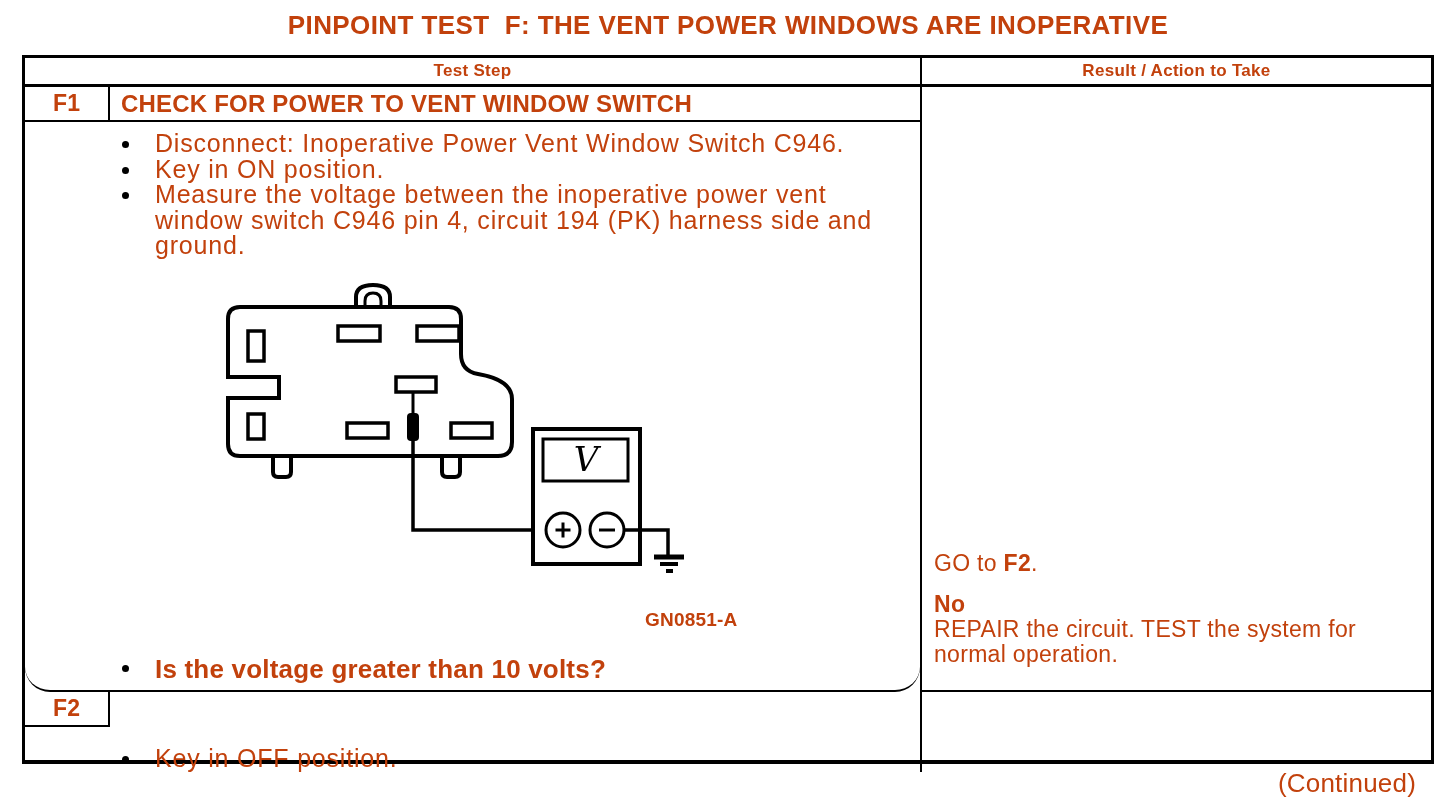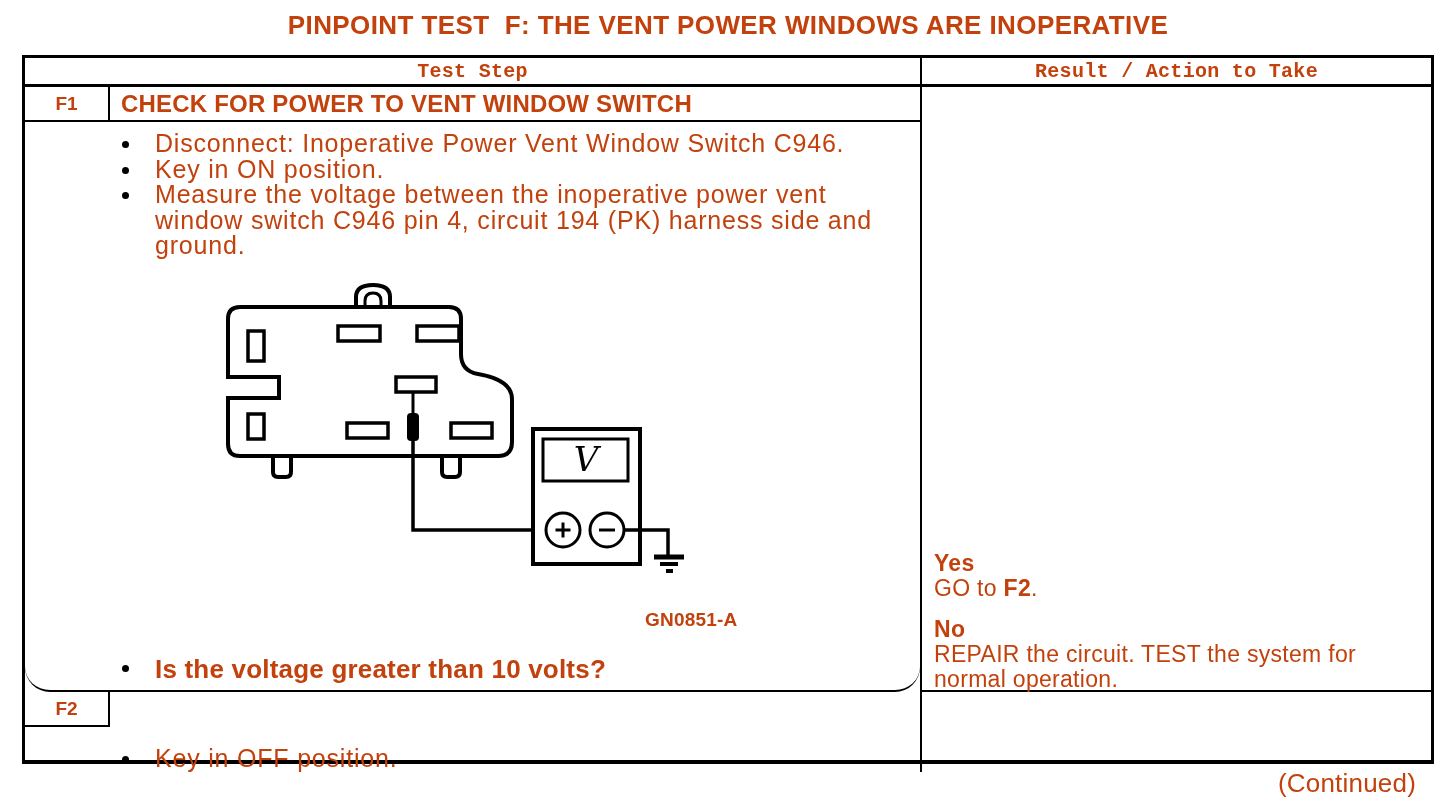--- a/index.html
+++ b/index.html
@@ -12,25 +12,25 @@
     font-weight:bold;font-size:26px;letter-spacing:.4px;white-space:pre;
   }
   .pp-table{
     position:absolute;left:22px;top:55px;width:1412px;height:709px;
     box-sizing:border-box;border:3px solid #000;border-bottom-width:4px;
     display:grid;grid-template-columns:85px 810px 511px;
     grid-template-rows:29px 35px 570px 35px 1fr;background:#fff;
   }
   .cell{box-sizing:border-box;min-width:0;}
   .hdr{display:flex;align-items:center;justify-content:center;
-       font-weight:bold;font-size:20px;letter-spacing:.3px;font-family:Liberation Mono, monospace;}
+       font-weight:bold;font-size:17px;letter-spacing:.3px;}
   .hdr-left{grid-column:1/3;grid-row:1;border-bottom:3px solid #000;}
   .hdr-right{grid-column:3;grid-row:1;border-left:2px solid #000;border-bottom:3px solid #000;}
   .step-label{display:flex;align-items:center;justify-content:center;
-       font-weight:bold;font-size:19px;}
+       font-weight:bold;font-size:23px;}
   .step-title{display:flex;align-items:center;padding-left:11px;
        font-weight:bold;font-size:24px;letter-spacing:.2px;white-space:nowrap;}
   .f1-label{grid-column:1;grid-row:2;border-right:2px solid #000;border-bottom:2px solid #000;}
   .f1-title{grid-column:2;grid-row:2;border-bottom:2px solid #000;}
   .f1-result{grid-column:3;grid-row:2/4;border-left:2px solid #000;border-bottom:2px solid #000;position:relative;}
   .f1-body{grid-column:1/3;grid-row:3;border-bottom:2px solid #000;position:relative;border-radius:25px;}
   .f2-label{grid-column:1;grid-row:4;border-right:2px solid #000;border-bottom:2px solid #000;}
   .f2-title{grid-column:2;grid-row:4;border-bottom:2px solid #000;}
   .f2-result{grid-column:3;grid-row:4/6;border-left:2px solid #000;}
   .f2-body{grid-column:1/3;grid-row:5;padding-top:19px;}
@@ -64,21 +64,20 @@
   <div class="pp-table">
 
     <div class="cell hdr hdr-left">Test Step</div>
     <div class="cell hdr hdr-right">Result / Action to Take</div>
 
     <div class="cell step-label f1-label">F1</div>
     <div class="cell step-title f1-title">CHECK FOR POWER TO VENT WINDOW SWITCH</div>
 
     <div class="cell f1-result">
       <div class="result-inner">
-        <div class="res-label">Yes</div>
         <div class="res-action"><span>GO to </span><b>F2</b><span>.</span></div>
         <div class="res-label gap">No</div>
         <div class="res-action">REPAIR the circuit. TEST the system for normal operation.</div>
       </div>
     </div>
 
     <div class="cell f1-body">
       <div class="bullets">
         <div class="bullet-row">
           <span class="dot"></span>

